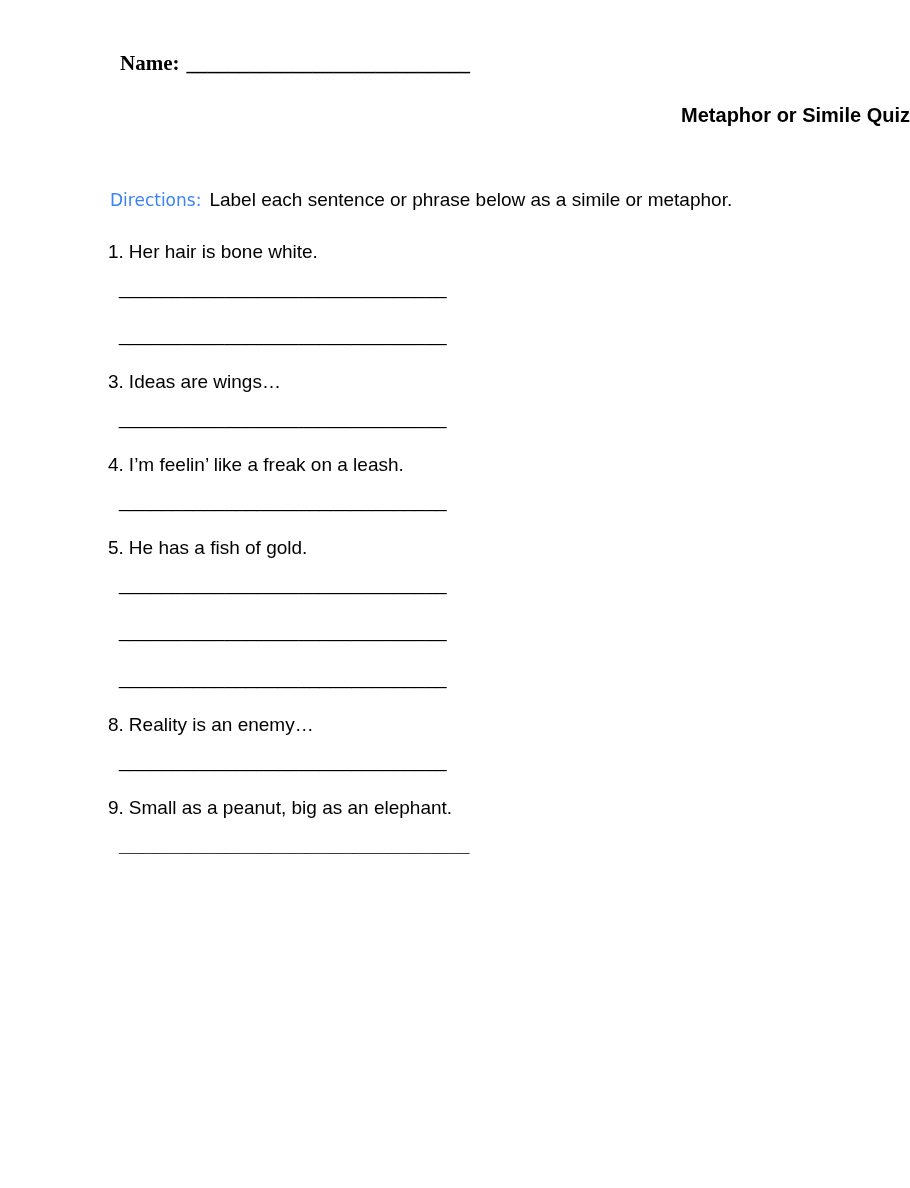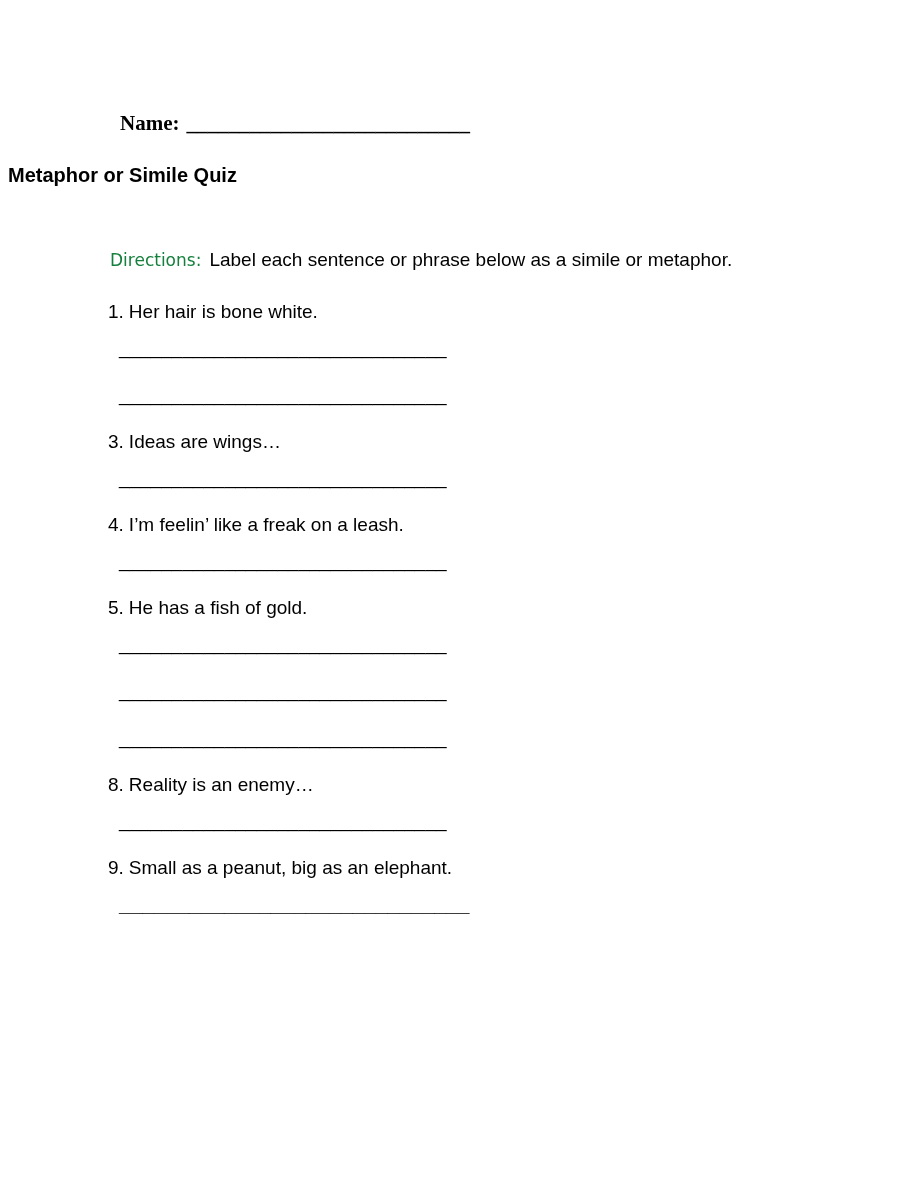--- a/index.html
+++ b/index.html
@@ -2,41 +2,41 @@
 <html><head>
 <meta charset="utf-8">
 <style>
   html, body { margin: 0; padding: 0; background: #ffffff; }
   .page {
     position: relative;
     width: 910px;
     height: 1188px;
     background: #ffffff;
     box-sizing: border-box;
-    padding-top: 108px;
+    padding-top: 48px;
     overflow: hidden;
     font-family: "Liberation Sans", sans-serif;
     color: #000000;
   }
   .header {
     display: flex;
     justify-content: space-between;
     align-items: baseline;
     padding: 0 125px 0 120px;
     font-family: "Liberation Serif", serif;
     font-weight: bold;
     font-size: 21px;
     line-height: 30px;
     white-space: nowrap;
   }
   .field { display: inline-flex; align-items: baseline; gap: 7px; }
   .blank-text { letter-spacing: 0; white-space: nowrap; }
   .title {
     margin: 24px 0 0 8px;
-    text-align: left;
+    text-align: right;
     font-size: 20px;
     font-weight: bold;
     line-height: 27px;
     font-family: "Liberation Sans", sans-serif;
   }
   .directions {
     margin: 57px 0 0 0;
     padding-left: 110px;
     font-size: 19px;
     line-height: 27px;
@@ -76,21 +76,21 @@
   <div class="header">
     <div class="field">
       <span>Name:</span>
       <span class="blank-text">___________________________</span>
     </div>
   </div>
 
   <h1 class="title">Metaphor or Simile Quiz</h1>
 
   <p class="directions">
-    <span class="dir-label" style="color: #15803d;">Directions:</span><span>Label each sentence or phrase below as a simile or metaphor.</span>
+    <span class="dir-label" style="color: #3b82f6;">Directions:</span><span>Label each sentence or phrase below as a simile or metaphor.</span>
   </p>
 
   <div class="question-list" id="questions">
     <div class="qblock">
       <p class="question"><span class="qnum">1.</span><span>Her hair is bone white.</span></p>
       <p class="answer-blank blank-text">_______________________________</p>
     </div>
 
     <div class="qblock">
       <p class="answer-blank blank-text">_______________________________</p>

